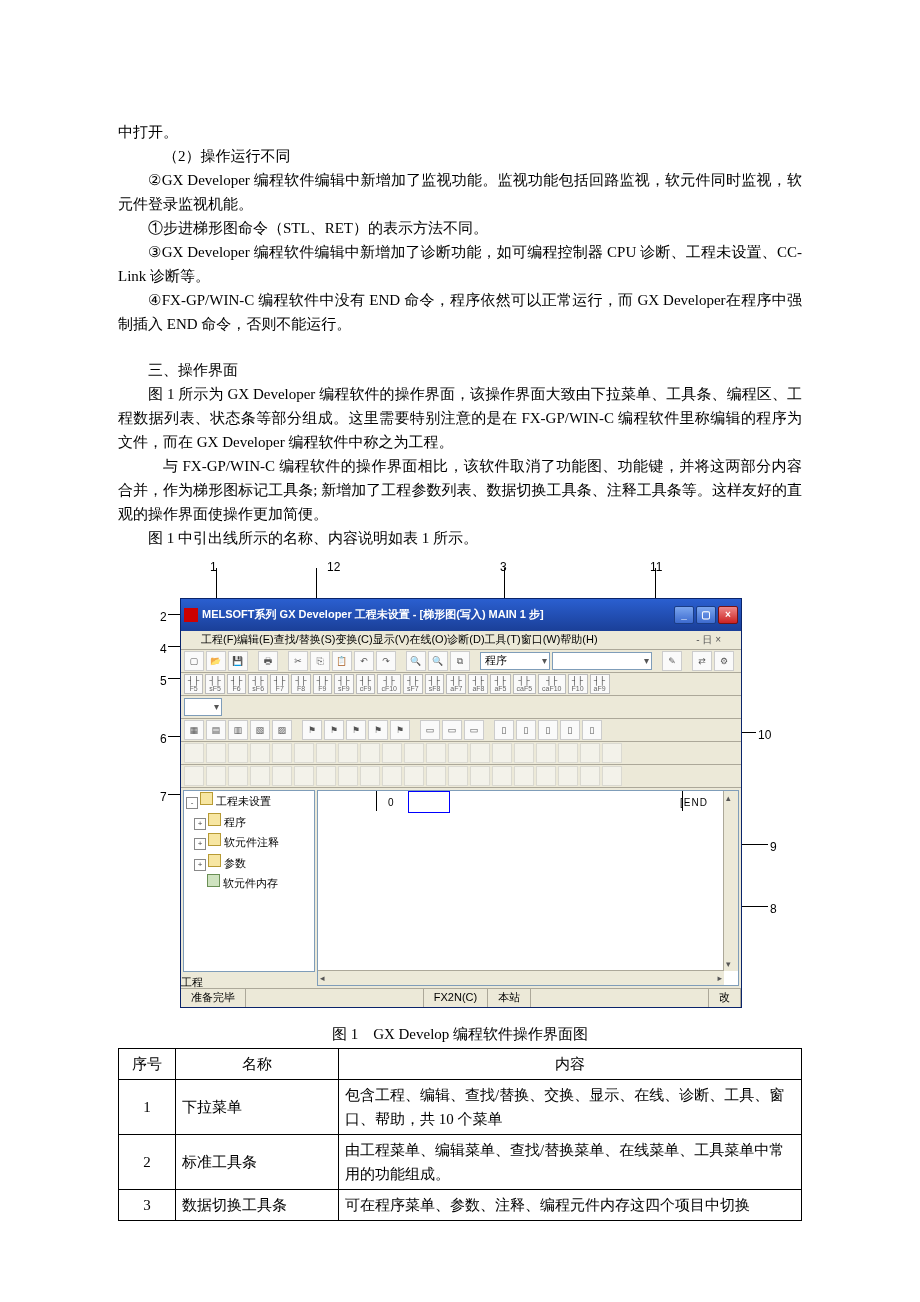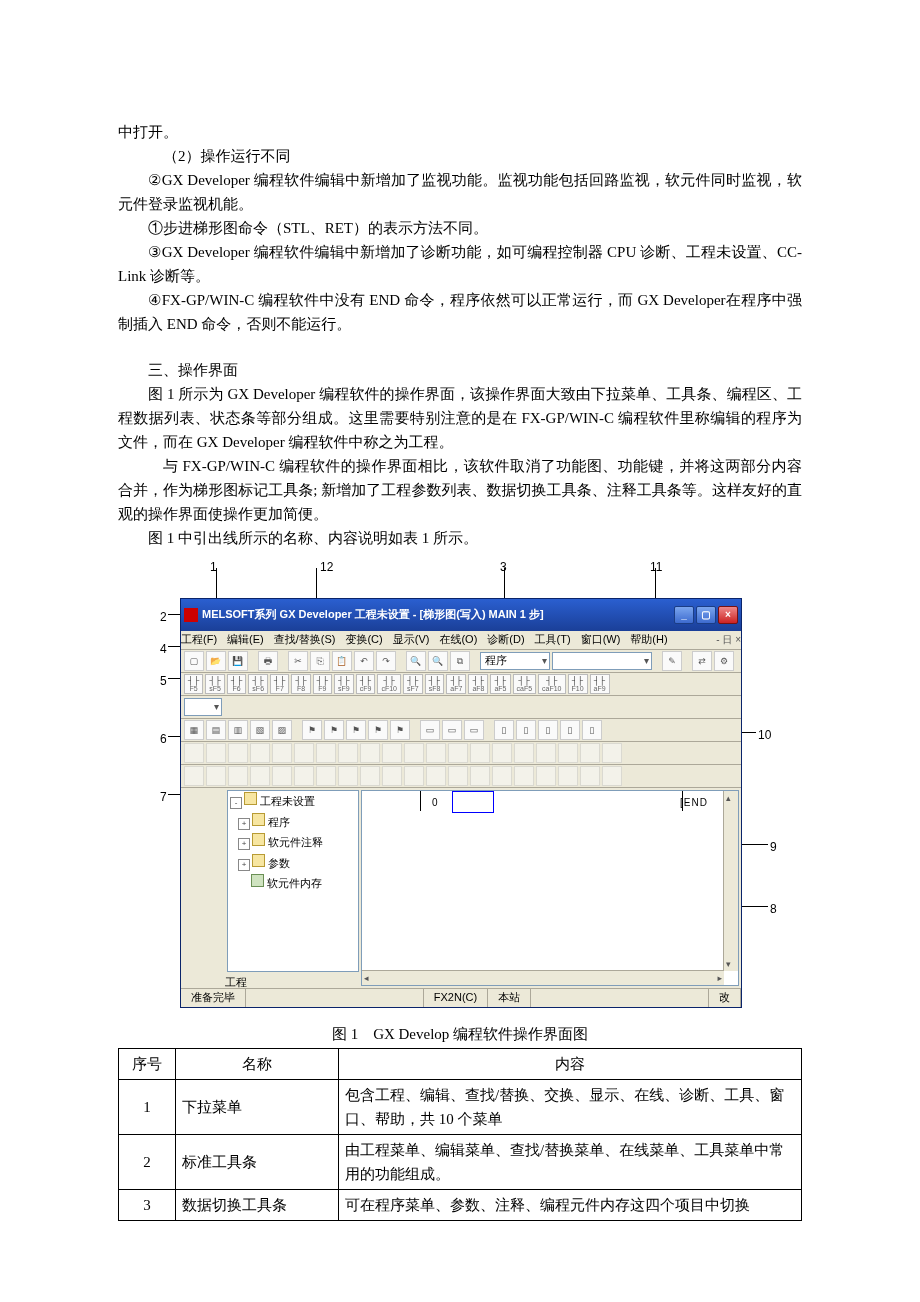--- a/index.html
+++ b/index.html
@@ -74,23 +74,22 @@
     border-radius: 2px;
     display:flex;align-items:center;justify-content:center;
     color:#fff;font-size:10px;font-weight:bold;
   }
   .winbtn.close { background: linear-gradient(#e88,#c22); border-color:#711; }
   .menubar {
     height: 18px;
     background: #ece9d8;
     display: flex;
     align-items: center;
-    padding: 0 0;
+    padding: 0 20px;
     font-size: 11px;
-    gap: 10px;
     border-bottom: 1px solid #aca899;
   }
   .menubar .mdiclose {
     margin-left: auto; font-size: 10px; color:#555; display:flex; gap:4px;
   }
   .toolbar {
     height: 22px;
     display: flex;
     align-items: center;
     border-bottom: 1px solid #aca899;
@@ -126,21 +125,21 @@
     font-size: 11px;
     overflow: hidden;
   }
   .tree-pane .node { padding: 1px 0 1px 10px; white-space: nowrap; }
   .tree-pane .node.root { padding-left: 2px; }
   .tree-pane .ic {
     display:inline-block;width:10px;height:10px;border:1px solid #888;
     font-size:8px;line-height:9px;text-align:center;margin-right:2px;background:#fff;color:#444;
   }
   .tree-pane .docic{display:inline-block;width:11px;height:11px;background:#f7e6a2;border:1px solid #b89b34;margin-right:3px;}
-  .tree-outer { position: relative; width: 134px; padding-left: 44px; }
+  .tree-outer { position: relative; width: 134px; }
   .ladder-pane {
     flex: 1;
     background: #fff;
     border: 1px solid #7f9db9;
     margin: 2px;
     position: relative;
     font-size: 10px;
   }
   .ladder-pane .rownum { position:absolute; top:4px; left:70px; }
   .ladder-pane .cursor { position:absolute; top:0; left:90px; width:40px; height:20px; border:1px solid #00f; }
@@ -213,21 +212,21 @@
       <span class="callout-num" style="top:230px;left:-20px;">7</span>
       <div class="callout-line" style="top:236px;left:-12px;height:1px;width:24px;"></div>
       <span class="callout-num" style="top:342px;left:590px;">8</span>
       <div class="callout-line" style="top:348px;left:560px;height:1px;width:28px;"></div>
       <span class="callout-num" style="top:280px;left:590px;">9</span>
       <div class="callout-line" style="top:286px;left:560px;height:1px;width:28px;"></div>
       <span class="callout-num" style="top:168px;left:578px;">10</span>
       <div class="callout-line" style="top:174px;left:548px;height:1px;width:28px;"></div>
       <span class="callout-num" style="top:0;left:470px;">11</span>
       <div class="callout-line" style="top:10px;left:475px;width:1px;height:80px;"></div>
-      <span class="callout-num" style="top:0;left:140px;">12</span>
+      <span class="callout-num" style="top:0;left:147px;">12</span>
       <div class="callout-line" style="top:10px;left:136px;width:1px;height:80px;"></div>
     </div>
 
     <div class="app-window">
 
       <div class="titlebar">
         <div class="ticon"></div>
         <div class="ttext">MELSOFT系列  GX Developer  工程未设置  -  [梯形图(写入)     MAIN     1 步]</div>
         <div class="winbtns">
           <div class="winbtn">_</div>

